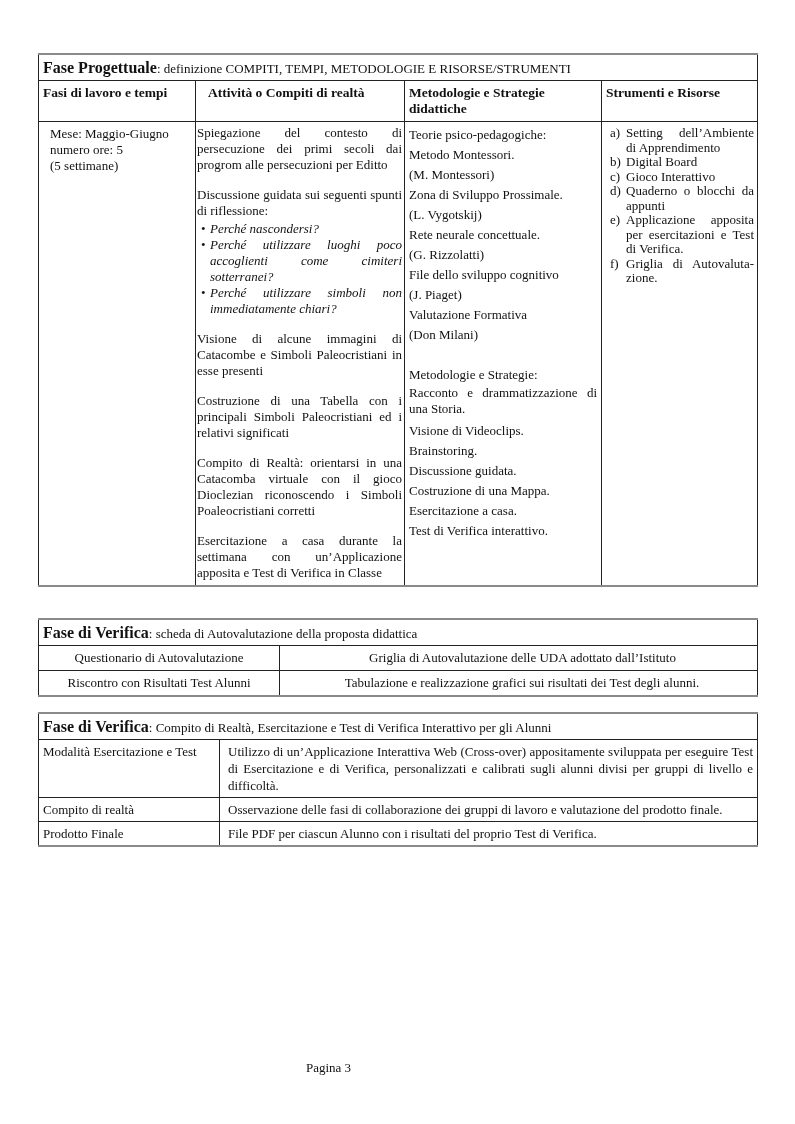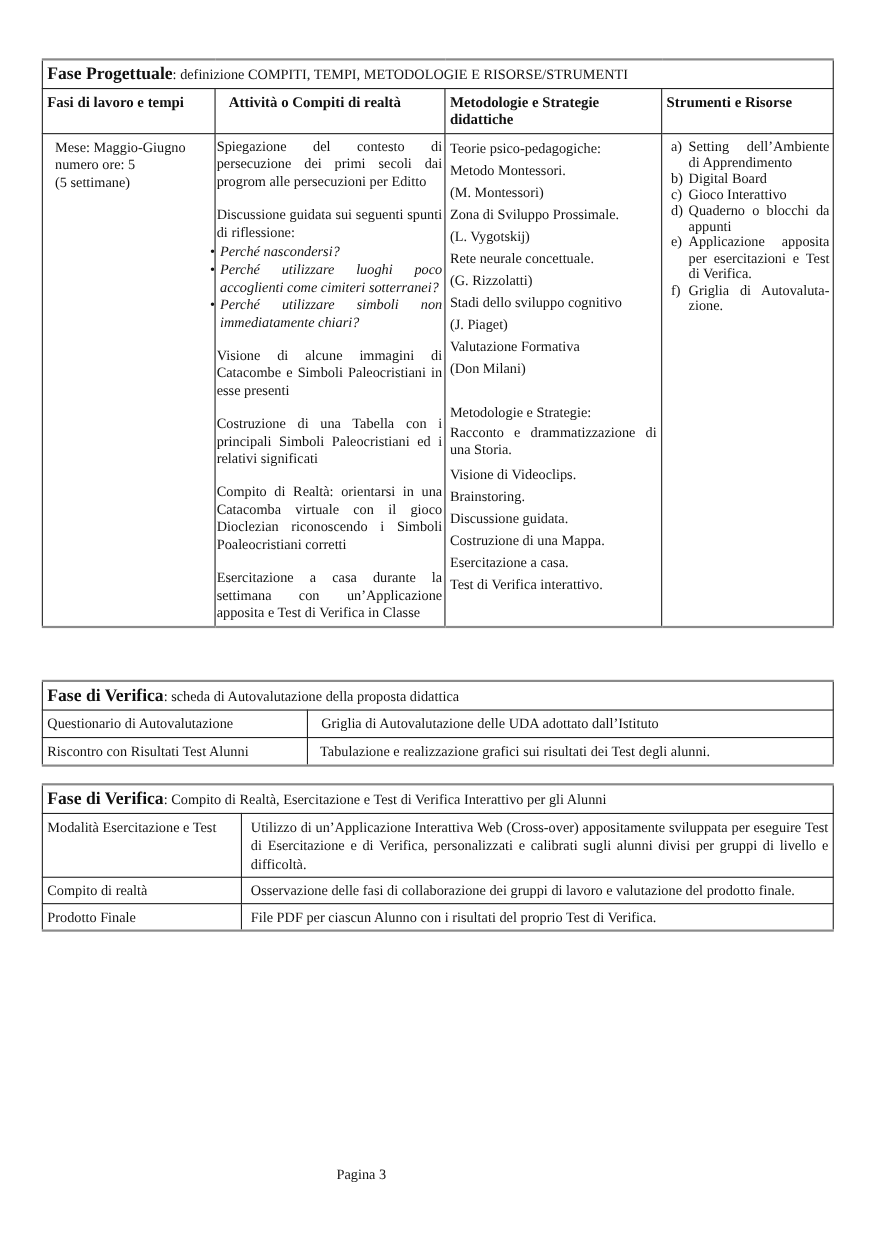--- a/index.html
+++ b/index.html
@@ -7,31 +7,31 @@
   .tbl { position: absolute; left: 38px; width: 719px; border-collapse: collapse; table-layout: fixed; }
   .tbl td { border: 1px solid #222; vertical-align: top; padding: 0; }
   .tbl tr.hline td { border-top: 2px solid #8a8a8a; }
   .tbl tr.bline td { border-bottom: 2px solid #8a8a8a; }
   .title-cell { padding: 4px 4px 3px 4px !important; font-size: 13px; margin-left: 30px; }
   .title-cell b { font-size: 16px; font-weight: bold; }
   .hdr { font-weight: bold; font-size: 13.5px; padding: 4px 4px !important; line-height: 16px; }
   .c1 { padding: 4px 6px 4px 11px !important; line-height: 16px; }
   .c2 { padding: 3px 2px 4px 1px !important; text-align: justify; line-height: 16px; }
   .c2 p { margin: 0 0 14px 0; }
-  .c2 ul { margin: -12px 0 14px 0; padding-left: 3px; list-style: none; }
+  .c2 ul { margin: -12px 0 14px 0; padding-left: 13px; list-style: none; }
   .c2 li { font-style: italic; position: relative; padding-left: 0; }
   .c2 li::before { content: "•"; position: absolute; left: -9px; font-style: normal; }
   .c3 { padding: 3px 4px 4px 4px !important; line-height: 20px; }
   .c3 .sub { font-weight: normal; }
   .c3 .right { }
   .c4 { padding: 4px 3px 4px 8px !important; line-height: 14.5px; }
   .c4 ol { margin: 0; padding: 0; list-style: none; }
   .c4 li { position: relative; padding-left: 16px; text-align: justify; }
   .c4 li .mk { position: absolute; left: 0; }
-  .row2 td { padding: 4px 4px !important; font-size: 13px; line-height: 16px; }
+  .row2 td { padding: 4px 4px !important; font-size: 13px; line-height: 16px; text-align: center; }
   .row3 td { padding: 3px 4px 3px 4px !important; font-size: 13px; line-height: 17px; }
   .footer { position: absolute; top: 1060px; left: 0; width: 657px; text-align: center; font-size: 13px; }
 </style>
 </head>
 <body>
 
 <table class="tbl" style="top:53px;">
   <colgroup>
       <col style="width:157px">
       <col style="width:209px">
@@ -70,21 +70,21 @@
       <p style="margin-bottom:0">Esercitazione a casa durante la settimana con un’Applicazione apposita e Test di Verifica in Classe</p>
     </td>
     <td class="c3">
       <div><span class="sub">Teorie psico-pedagogiche</span>:</div>
       <div>Metodo Montessori.</div>
       <div class="right">(M. Montessori)</div>
       <div>Zona di Sviluppo Prossimale.</div>
       <div class="right">(L. Vygotskij)</div>
       <div>Rete neurale concettuale.</div>
       <div class="right">(G. Rizzolatti)</div>
-      <div>Stadi dello sviluppo cognitivo</div>
+      <div>File dello sviluppo cognitivo</div>
       <div class="right">(J. Piaget)</div>
       <div>Valutazione Formativa</div>
       <div class="right">(Don Milani)</div>
       <div style="height:20px"></div>
       <div class="sub">Metodologie e Strategie:</div>
       <div style="line-height:16px; text-align:justify; margin-bottom:4px;">Racconto e drammatizzazione di una Storia.</div>
       <div>Visione di Videoclips.</div>
       <div>Brainstoring.</div>
       <div>Discussione guidata.</div>
       <div>Costruzione di una Mappa.</div>

